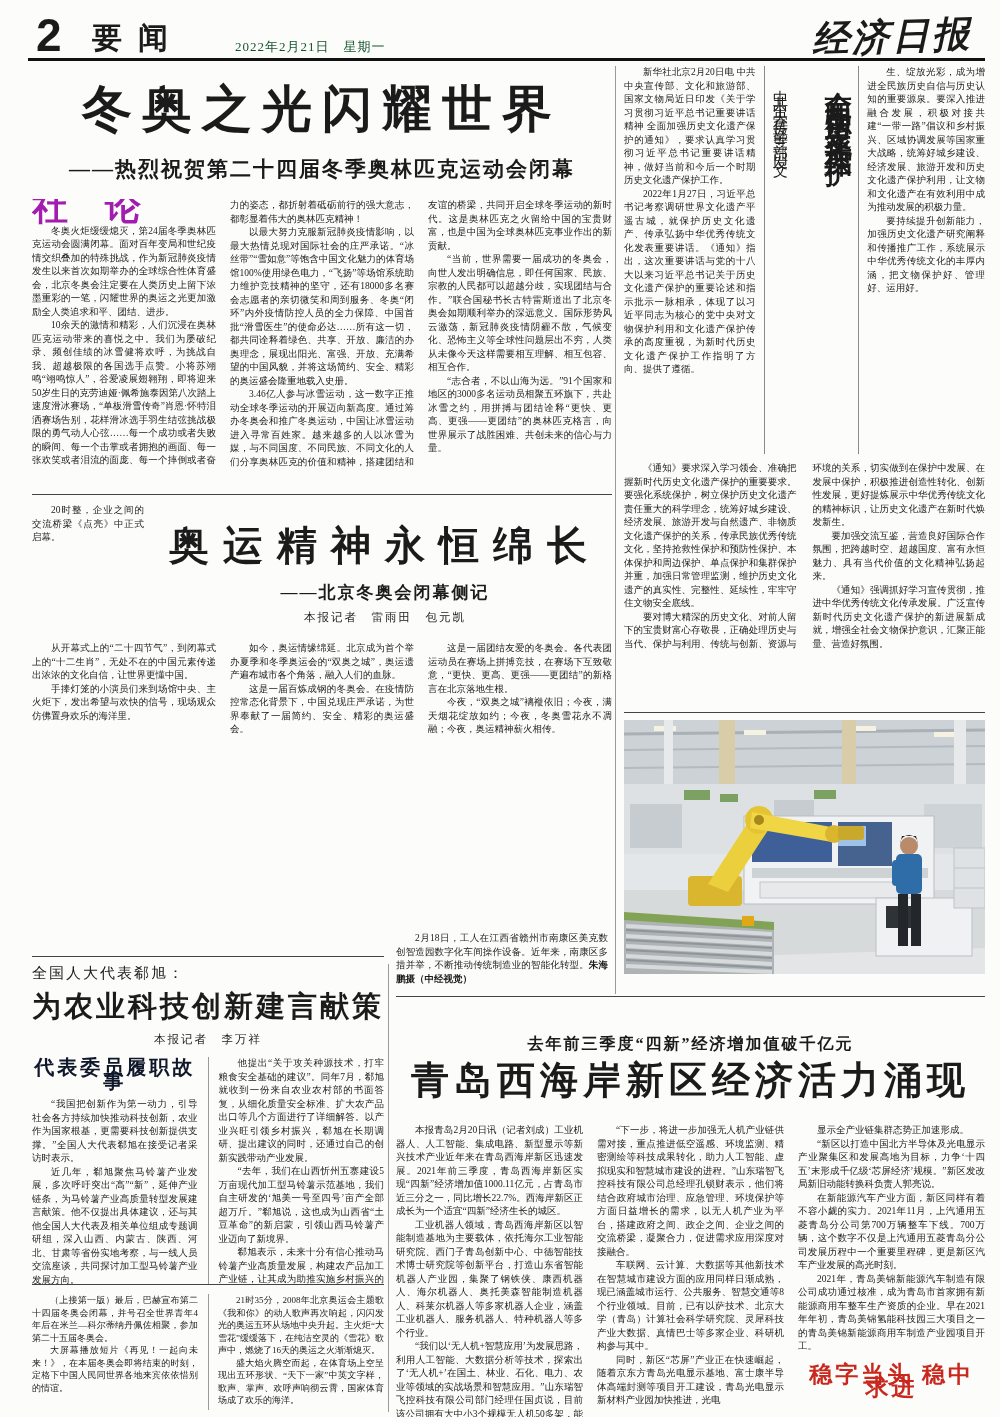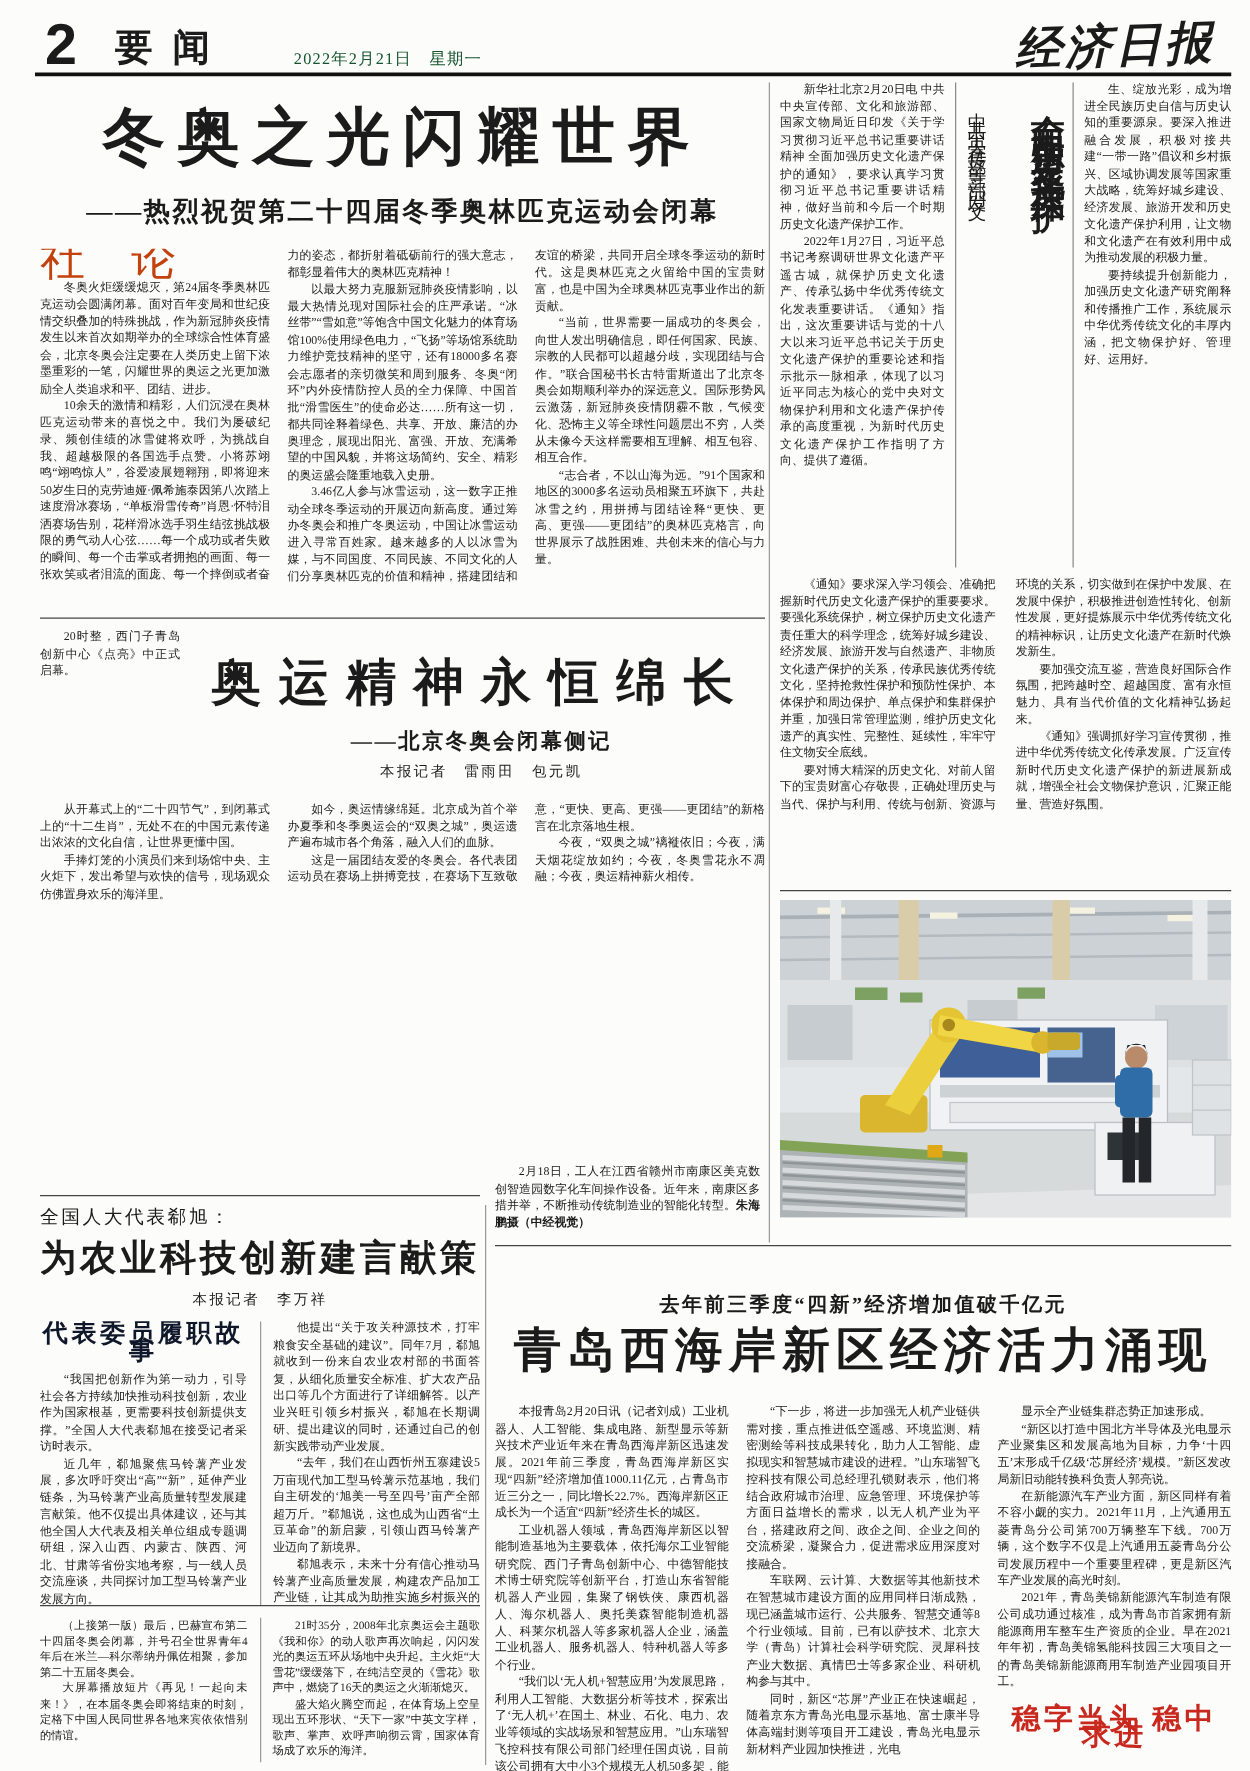--- a/index.html
+++ b/index.html
@@ -19,21 +19,21 @@
   .rule { background:#444; height:1px; }
   .vrule { background:#9a9a96; width:1px; }
   
   .body-txt { font-size:9.5px; line-height:13.5px; text-align:justify; overflow:hidden; }
   .body-txt p { text-indent:2em; margin:0; }
   .byline { font-size:11.5px; text-align:center; letter-spacing:2px; }
   
   .main-head { font-size:50px; font-weight:bold; letter-spacing:10px; text-align:center; white-space:nowrap; }
   .main-sub { font-size:21px; font-weight:bold; text-align:center; letter-spacing:2px; }
   .ed-cols { column-count:3; column-gap:14px; height:288px; }
-  .ed-label { font-size:36px; font-weight:normal; letter-spacing:14px; color:#c2410c; margin:2px 0 10px 0; text-indent:0; }
+  .ed-label { font-size:36px; font-weight:bold; letter-spacing:14px; color:#a21caf; margin:2px 0 10px 0; text-indent:0; }
   
   .her-wrap { display:flex; }
   .her-colA { width:132px; }
   .her-mid { width:96px; display:flex; justify-content:space-between; padding:4px 2px 0 6px;
              border-left:1px solid #8b8b87; border-right:1px solid #8b8b87; margin:0 8px; }
   .v-txt { writing-mode:vertical-rl; }
   .her-kicker { font-size:15px; letter-spacing:6px; padding-top:8px; }
   .her-head { font-size:27px; font-weight:bold; letter-spacing:6px; }
   .her-colB { width:118px; }
   .her-lower { column-count:2; column-gap:16px; height:242px; }
@@ -200,32 +200,33 @@
       <rect x="330" y="128" width="31" height="60" fill="#dfe2e4" stroke="#bfc4c7"></rect>
       <line x1="330" y1="148" x2="361" y2="148" stroke="#bfc4c7"></line>
       <line x1="330" y1="168" x2="361" y2="168" stroke="#bfc4c7"></line>
     </svg>
   </div>
 
   <div class="abs rule" style="left:32px; top:494px; width:580px;"></div>
   <div class="abs" style="left:32px; top:504px; width:580px;">
     <div class="oly-top">
       <div class="oly-intro body-txt" style="height:128px;">
-          <p>20时整，西门子青岛创新中心《点亮》中正式启幕。</p>
+          <p>20时整，企业之间的交流桥梁《点亮》中正式启幕。</p>
         </div>
       <div class="oly-headblock">
         <div class="oly-head" style="margin-top:14px;">奥运精神永恒绵长</div>
         <div class="oly-sub">——北京冬奥会闭幕侧记</div>
         <div class="byline" style="margin-top:6px;">本报记者　雷雨田　包元凯</div>
       </div>
     </div>
     <div class="oly-body body-txt">
         <p>从开幕式上的“二十四节气”，到闭幕式上的“十二生肖”，无处不在的中国元素传递出浓浓的文化自信，让世界更懂中国。</p>
         <p>手捧灯笼的小演员们来到场馆中央、主火炬下，发出希望与欢快的信号，现场观众仿佛置身欢乐的海洋里。</p>
         <p>如今，奥运情缘绵延。北京成为首个举办夏季和冬季奥运会的“双奥之城”，奥运遗产遍布城市各个角落，融入人们的血脉。</p>
+        <p>这是一届百炼成钢的冬奥会。在疫情防控常态化背景下，中国兑现庄严承诺，为世界奉献了一届简约、安全、精彩的奥运盛会。</p>
         <p>这是一届团结友爱的冬奥会。各代表团运动员在赛场上拼搏竞技，在赛场下互致敬意，“更快、更高、更强——更团结”的新格言在北京落地生根。</p>
         <p>今夜，“双奥之城”褵褷依旧；今夜，满天烟花绽放如约；今夜，冬奥雪花永不凋融；今夜，奥运精神薪火相传。</p>
       </div>
   </div>
 
   <div class="abs caption" style="left:396px; top:932px; width:212px; height:60px; overflow:hidden;">
     <p><span>2月18日，工人在江西省赣州市南康区美克数创智造园数字化车间操作设备。近年来，南康区多措并举，不断推动传统制造业的智能化转型。</span><b>朱海鹏摄（中经视觉）</b></p>
   </div>
   <div class="abs rule" style="left:396px; top:996px; width:589px;"></div>
 

